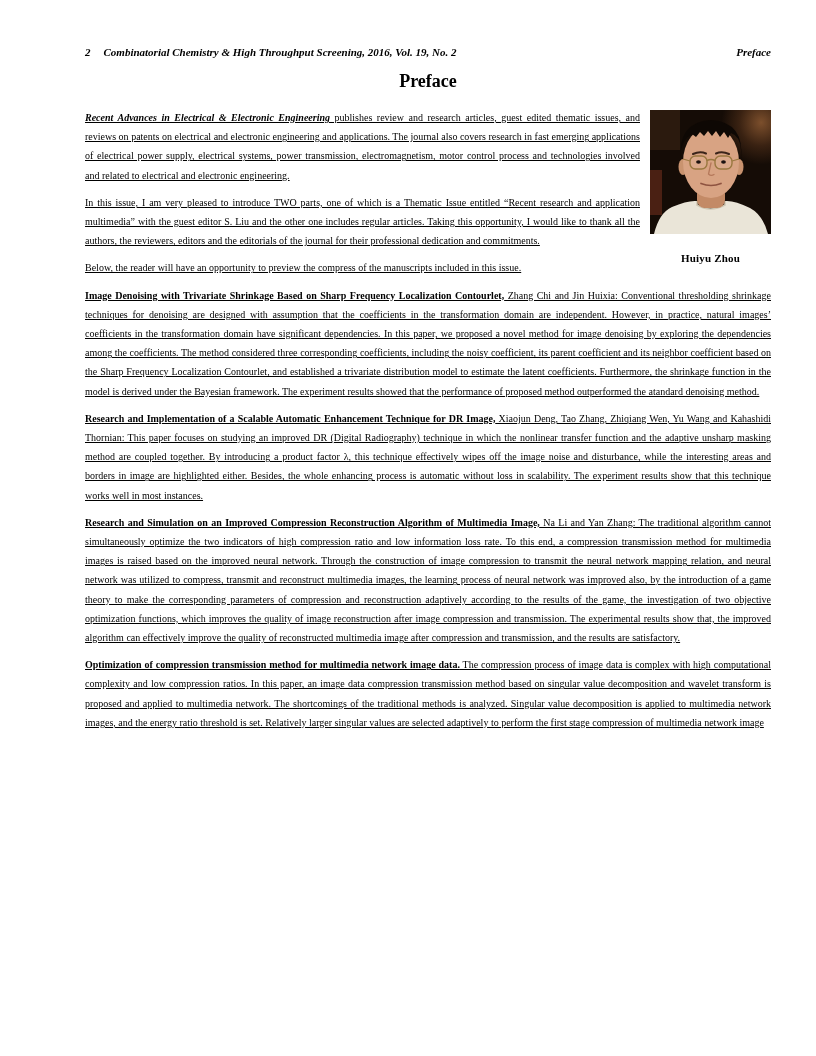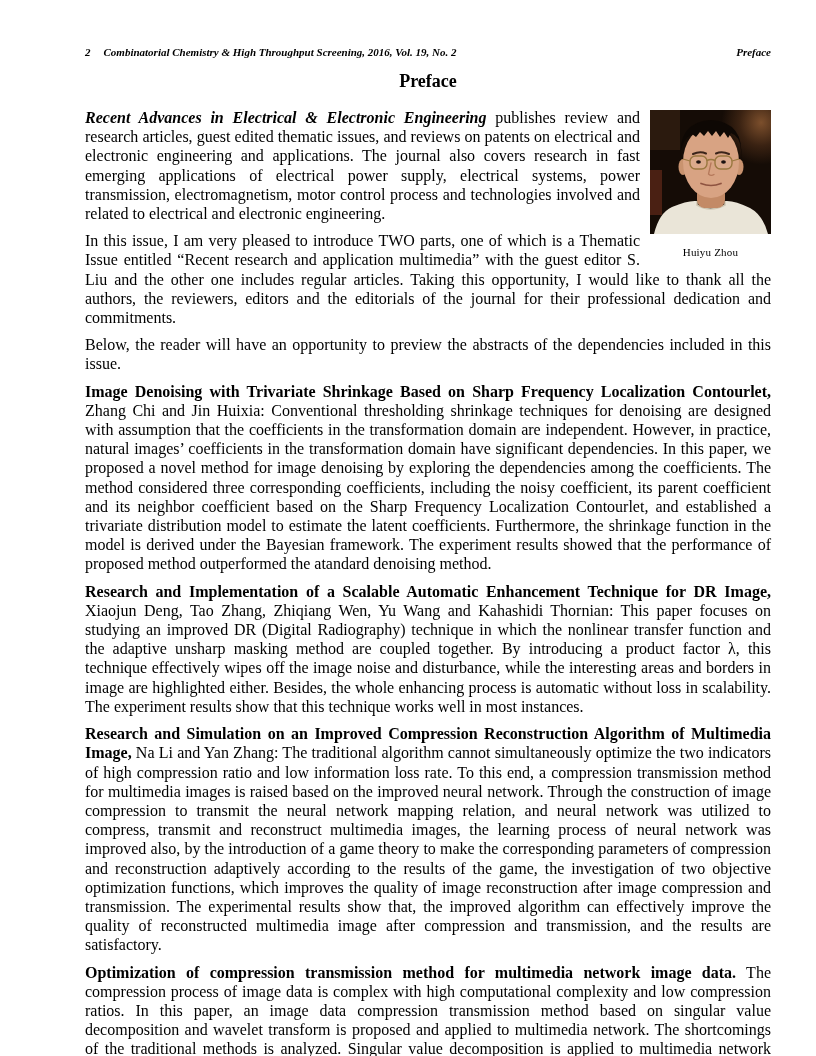--- a/index.html
+++ b/index.html
@@ -24,40 +24,41 @@
     margin-bottom: 13px;
   }
   .rh-left { display: flex; gap: 13px; }
   .page-title {
     text-align: center;
     font-size: 18px;
     font-weight: bold;
     margin-bottom: 16px;
   }
   .body-text p {
-    font-size: 16px;
+    font-size: 10px;
     line-height: 19.2px;
     text-align: justify;
     text-justify: inter-word;
     margin-bottom: 8px;
+    text-decoration: underline;
   }
   .lead { font-weight: bold; margin-top: 12px; }
   .bi { font-weight: bold; font-style: italic; }
   figure.editor {
     float: right;
     width: 121px;
     margin: 2px 0 4px 10px;
   }
   .photo { width: 121px; height: 124px; display: block; }
   .photo svg { display: block; width: 121px; height: 124px; }
   figure.editor figcaption {
     font-size: 11px;
-    font-weight: normal;
+    font-weight: bold;
     text-align: center;
-    margin-top: 12px;
+    margin-top: 18px;
     letter-spacing: 0.2px;
   }
 </style>
 </head>
 <body>
 
 <div class="page">
 
   <header class="running-head">
     <div class="rh-left">
@@ -114,21 +115,21 @@
           <path d="M51,73.5 Q61,77.5 71,73.5" fill="none" stroke="#8e5340" stroke-width="1.7" stroke-linecap="round"></path>
         </svg>
       </span>
       <figcaption>Huiyu Zhou</figcaption>
     </figure>
 
     <p><span class="bi">Recent Advances in Electrical &amp; Electronic Engineering</span><span> publishes review and research articles, guest edited thematic issues, and reviews on patents on electrical and electronic engineering and applications. The journal also covers research in fast emerging applications of electrical power supply, electrical systems, power transmission, electromagnetism, motor control process and technologies involved and related to electrical and electronic engineering.</span></p>
 
     <p>In this issue, I am very pleased to introduce TWO parts, one of which is a Thematic Issue entitled “Recent research and application multimedia” with the guest editor S. Liu and the other one includes regular articles. Taking this opportunity, I would like to thank all the authors, the reviewers, editors and the editorials of the journal for their professional dedication and commitments.</p>
 
-    <p>Below, the reader will have an opportunity to preview the abstracts of the dependencies included in this issue.</p>
+    <p>Below, the reader will have an opportunity to preview the compress of the manuscripts included in this issue.</p>
 
     <p><span class="lead">Image Denoising with Trivariate Shrinkage Based on Sharp Frequency Localization Contourlet,</span><span> Zhang Chi and Jin Huixia: Conventional thresholding shrinkage techniques for denoising are designed with assumption that the coefficients in the transformation domain are independent. However, in practice, natural images’ coefficients in the transformation domain have significant dependencies. In this paper, we proposed a novel method for image denoising by exploring the dependencies among the coefficients. The method considered three corresponding coefficients, including the noisy coefficient, its parent coefficient and its neighbor coefficient based on the Sharp Frequency Localization Contourlet, and established a trivariate distribution model to estimate the latent coefficients. Furthermore, the shrinkage function in the model is derived under the Bayesian framework. The experiment results showed that the performance of proposed method outperformed the atandard denoising method.</span></p>
 
     <p><span class="lead">Research and Implementation of a Scalable Automatic Enhancement Technique for DR Image,</span><span> Xiaojun Deng, Tao Zhang, Zhiqiang Wen, Yu Wang and Kahashidi Thornian: This paper focuses on studying an improved DR (Digital Radiography) technique in which the nonlinear transfer function and the adaptive unsharp masking method are coupled together. By introducing a product factor λ, this technique effectively wipes off the image noise and disturbance, while the interesting areas and borders in image are highlighted either. Besides, the whole enhancing process is automatic without loss in scalability. The experiment results show that this technique works well in most instances.</span></p>
 
     <p><span class="lead">Research and Simulation on an Improved Compression Reconstruction Algorithm of Multimedia Image,</span><span> Na Li and Yan Zhang: The traditional algorithm cannot simultaneously optimize the two indicators of high compression ratio and low information loss rate. To this end, a compression transmission method for multimedia images is raised based on the improved neural network. Through the construction of image compression to transmit the neural network mapping relation, and neural network was utilized to compress, transmit and reconstruct multimedia images, the learning process of neural network was improved also, by the introduction of a game theory to make the corresponding parameters of compression and reconstruction adaptively according to the results of the game, the investigation of two objective optimization functions, which improves the quality of image reconstruction after image compression and transmission. The experimental results show that, the improved algorithm can effectively improve the quality of reconstructed multimedia image after compression and transmission, and the results are satisfactory.</span></p>
 
     <p><span class="lead">Optimization of compression transmission method for multimedia network image data.</span><span> The compression process of image data is complex with high computational complexity and low compression ratios. In this paper, an image data compression transmission method based on singular value decomposition and wavelet transform is proposed and applied to multimedia network. The shortcomings of the traditional methods is analyzed. Singular value decomposition is applied to multimedia network images, and the energy ratio threshold is set. Relatively larger singular values are selected adaptively to perform the first stage compression of multimedia network image</span></p>
 
   </div>

